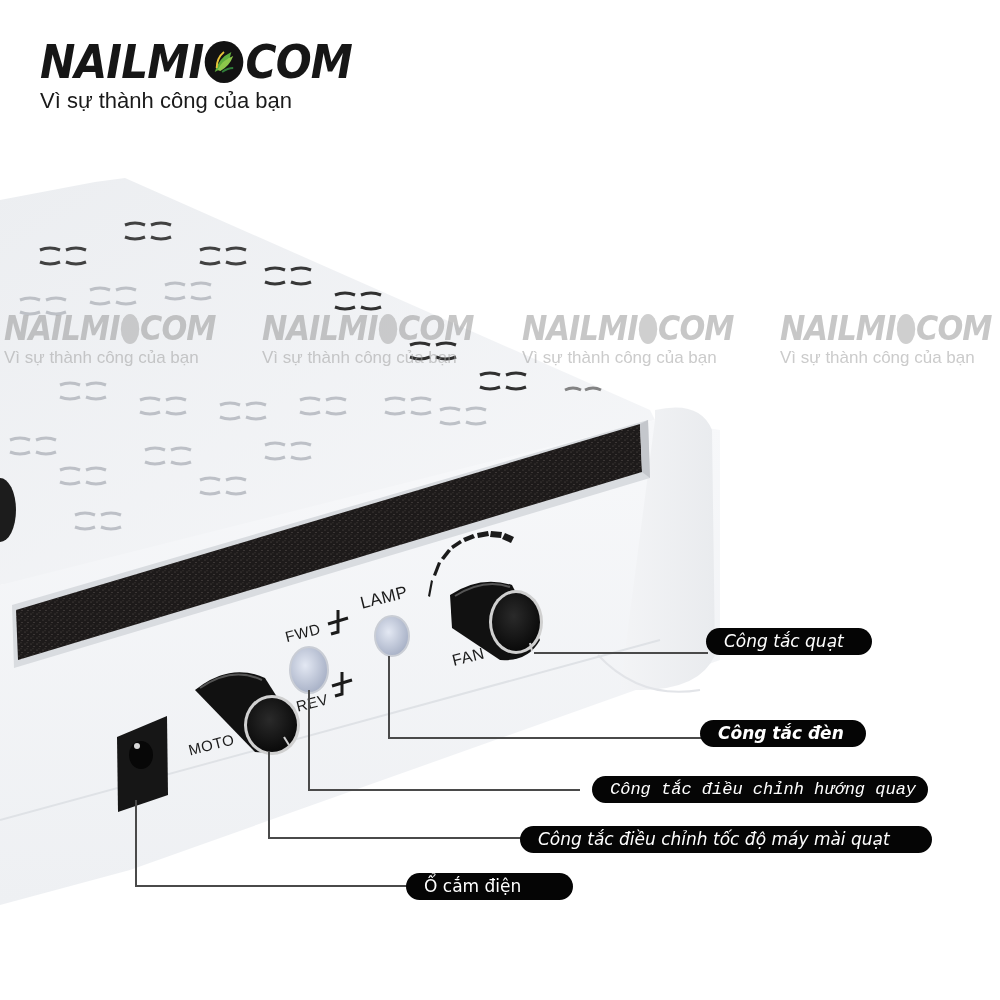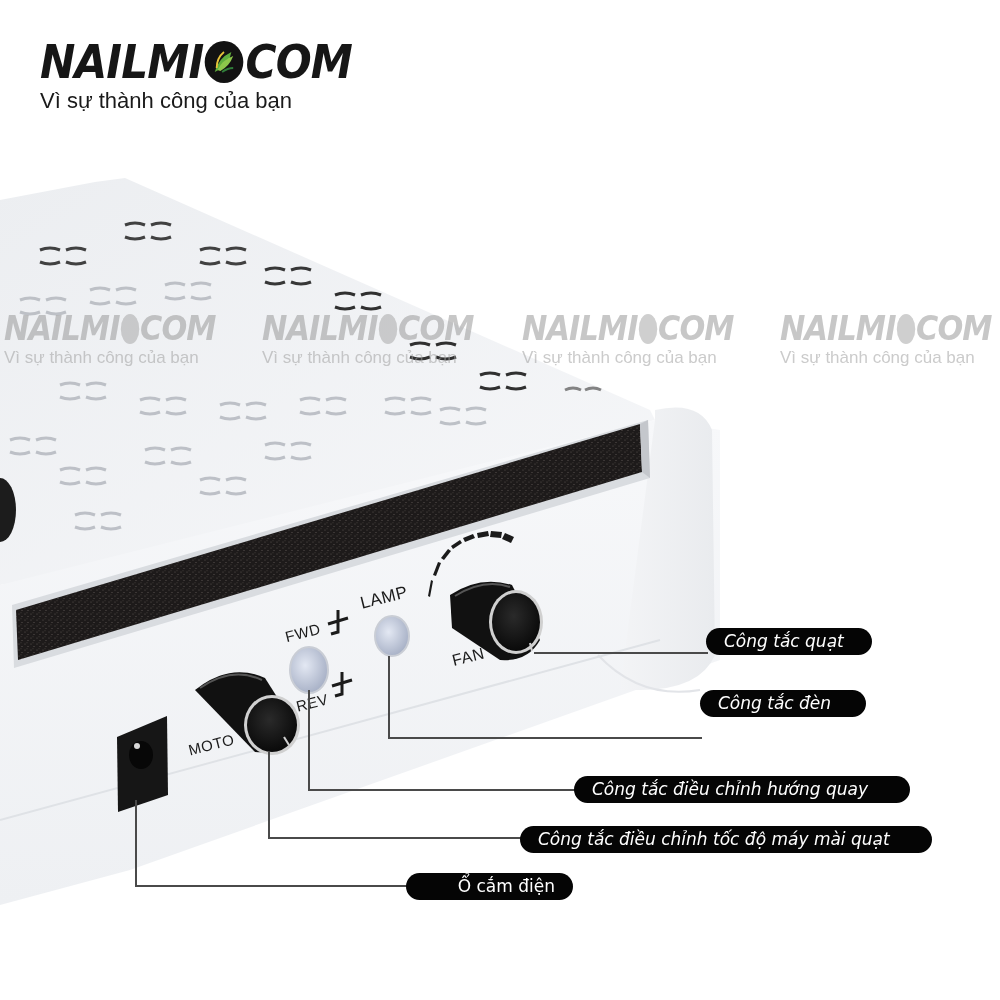--- a/index.html
+++ b/index.html
@@ -260,16 +260,16 @@
 <div class="abs line" style="left:308px;top:690px;width:2px;height:100px;"></div>
 <div class="abs line" style="left:308px;top:789px;width:272px;height:2px;"></div>
 
 <div class="abs line" style="left:268px;top:752px;width:2px;height:86px;"></div>
 <div class="abs line" style="left:268px;top:837px;width:258px;height:2px;"></div>
 
 <div class="abs line" style="left:135px;top:800px;width:2px;height:86px;"></div>
 <div class="abs line" style="left:135px;top:885px;width:276px;height:2px;"></div>
 
 <div class="abs pill" style="left:706px;top:628px;width:166px;">Công tắc quạt</div>
-<div class="abs pill" style="left:700px;top:690px;width:166px;">Công tắc đèn</div>
-<div class="abs pill" style="left:574px;top:776px;width:336px;">Công tắc điều chỉnh hướng quay</div>
+<div class="abs pill" style="left:700px;top:720px;width:166px;font-weight:bold;">Công tắc đèn</div>
+<div class="abs pill" style="left:592px;top:776px;width:336px;font-family:Liberation Mono, monospace;">Công tắc điều chỉnh hướng quay</div>
 <div class="abs pill" style="left:520px;top:826px;width:412px;">Công tắc điều chỉnh tốc độ máy mài quạt</div>
-<div class="abs pill upright" style="left:406px;top:873px;width:167px;text-align:right;">Ổ cắm điện</div>
+<div class="abs pill upright" style="left:406px;top:873px;width:167px;text-align:left;">Ổ cắm điện</div>
 
 </body></html>

